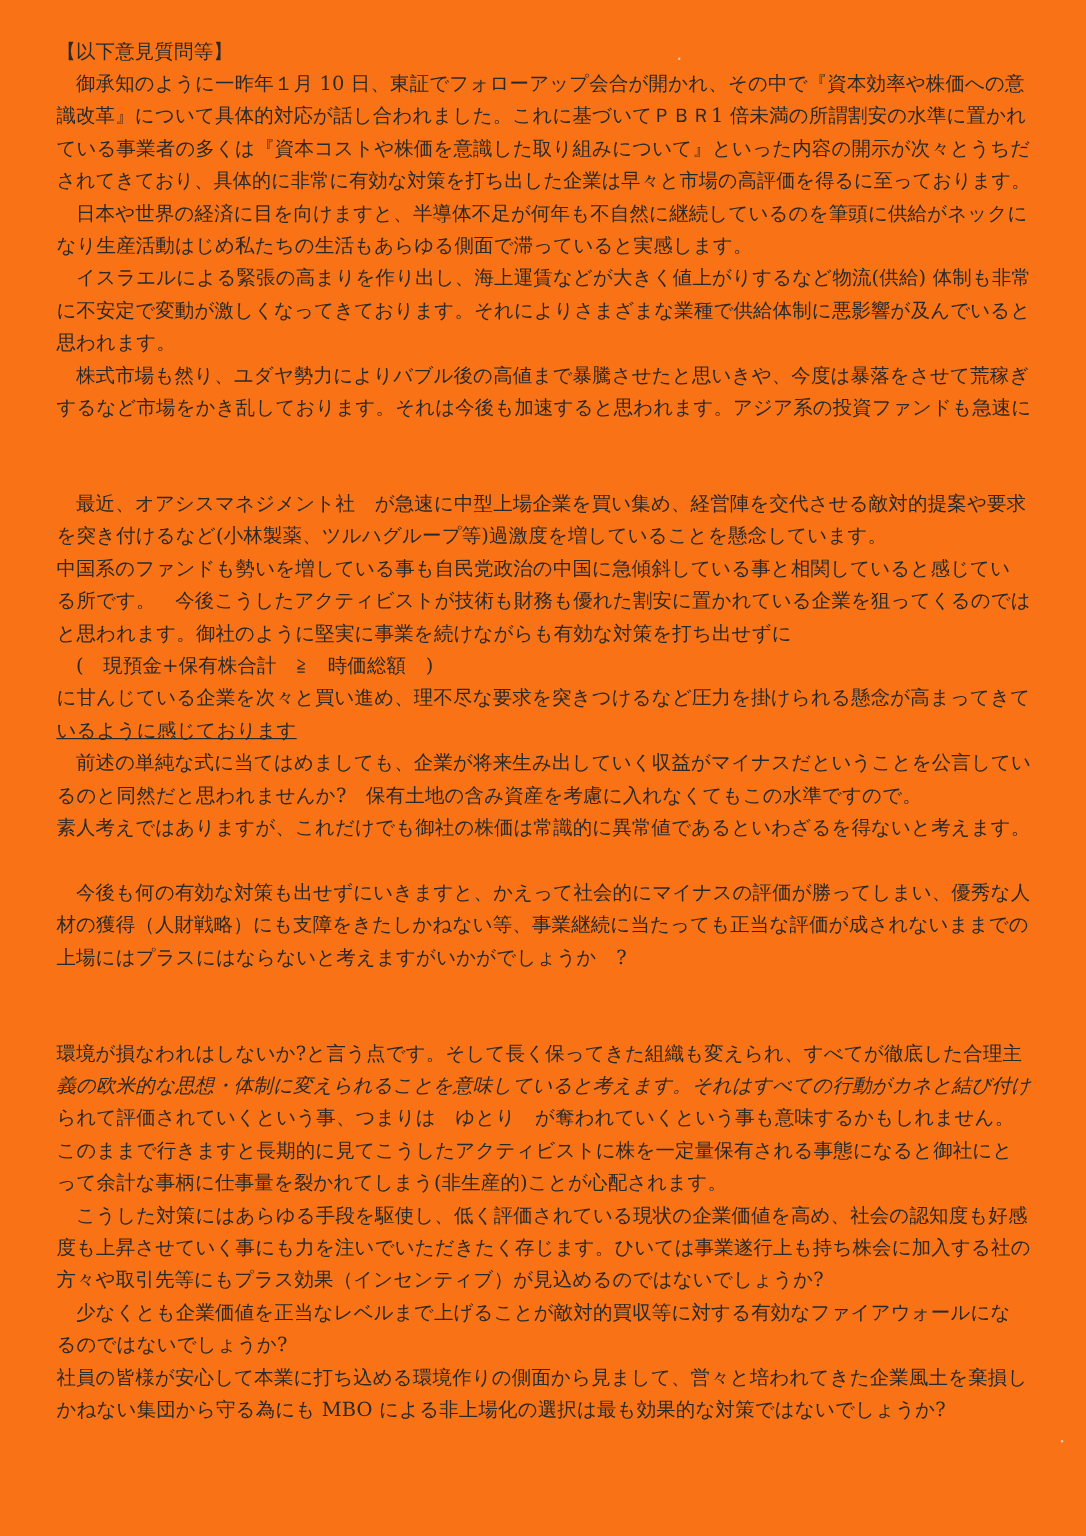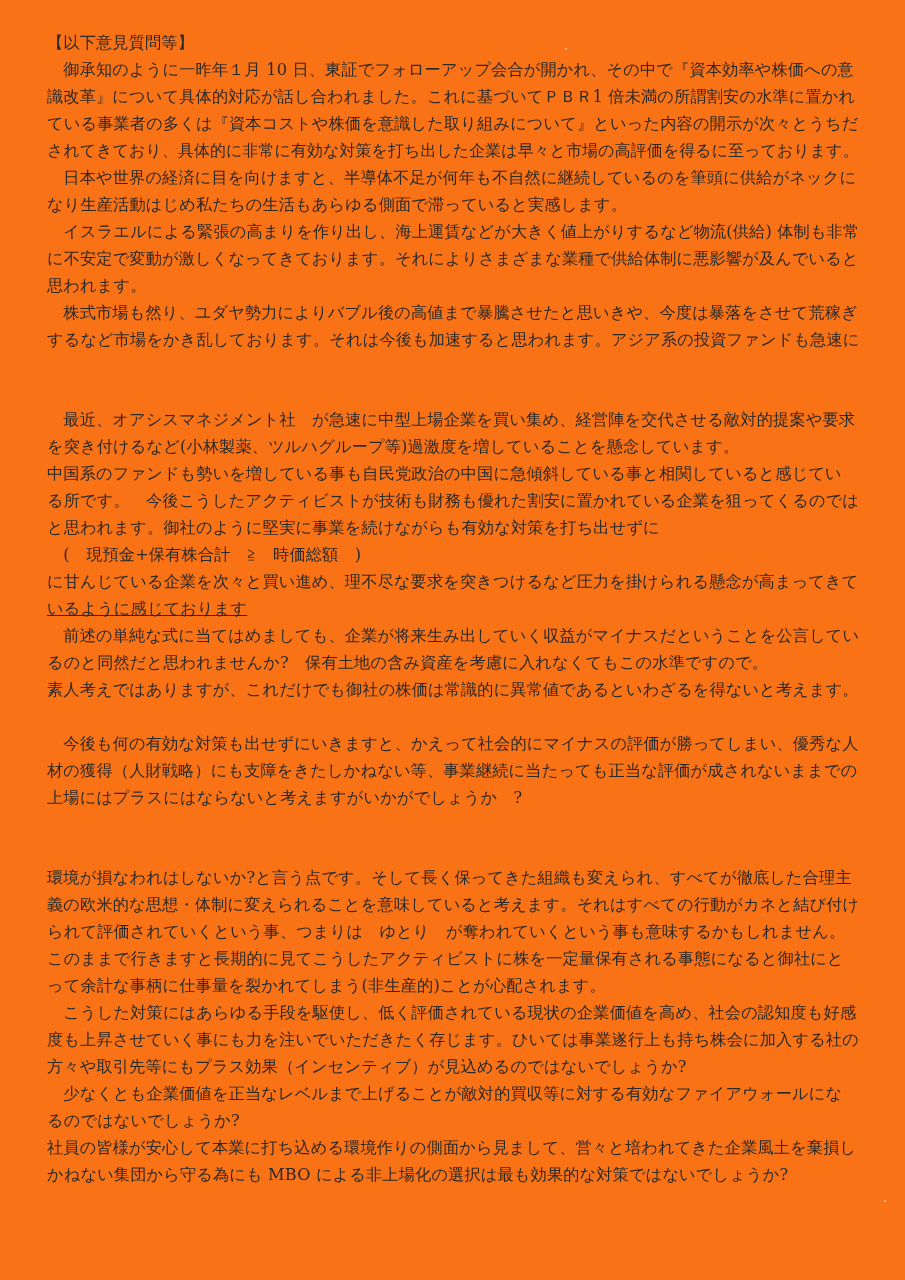--- a/index.html
+++ b/index.html
@@ -46,21 +46,21 @@
     <div class="line" style="top: 545px;">　(　現預金+保有株合計　≧　時価総額　)</div>
     <div class="line" style="top: 572px;">に甘んじている企業を次々と買い進め、理不尽な要求を突きつけるなど圧力を掛けられる懸念が高まってきて</div>
     <div class="line" style="top: 599px; text-decoration: underline;">いるように感じております</div>
     <div class="line" style="top: 626px;">　前述の単純な式に当てはめましても、企業が将来生み出していく収益がマイナスだということを公言してい</div>
     <div class="line" style="top: 653px;">るのと同然だと思われませんか?　保有土地の含み資産を考慮に入れなくてもこの水準ですので。</div>
     <div class="line" style="top: 680px; transform-origin: left top; transform: scaleX(0.99877);">素人考えではありますが、これだけでも御社の株価は常識的に異常値であるといわざるを得ないと考えます。</div>
     <div class="line" style="top: 734px;">　今後も何の有効な対策も出せずにいきますと、かえって社会的にマイナスの評価が勝ってしまい、優秀な人</div>
     <div class="line" style="top: 761px;">材の獲得（人財戦略）にも支障をきたしかねない等、事業継続に当たっても正当な評価が成されないままでの</div>
     <div class="line" style="top: 788px;">上場にはプラスにはならないと考えますがいかがでしょうか　?</div>
     <div class="line" style="top: 868px;">環境が損なわれはしないか?と言う点です。そして長く保ってきた組織も変えられ、すべてが徹底した合理主</div>
-    <div class="line" style="top: 895px;">義の欧米的な思想・体制に変えられることを意味していると考えます。それはすべての行動がカネと結び付け</div>
+    <div class="line" style="top: 895px; font-style: italic;">義の欧米的な思想・体制に変えられることを意味していると考えます。それはすべての行動がカネと結び付け</div>
     <div class="line" style="top: 922px;">られて評価されていくという事、つまりは　ゆとり　が奪われていくという事も意味するかもしれません。</div>
     <div class="line" style="top: 949px;">このままで行きますと長期的に見てこうしたアクティビストに株を一定量保有される事態になると御社にと</div>
     <div class="line" style="top: 976px;">って余計な事柄に仕事量を裂かれてしまう(非生産的)ことが心配されます。</div>
     <div class="line" style="top: 1003px;">　こうした対策にはあらゆる手段を駆使し、低く評価されている現状の企業価値を高め、社会の認知度も好感</div>
     <div class="line" style="top: 1030px;">度も上昇させていく事にも力を注いでいただきたく存じます。ひいては事業遂行上も持ち株会に加入する社の</div>
     <div class="line" style="top: 1057px;">方々や取引先等にもプラス効果（インセンティブ）が見込めるのではないでしょうか?</div>
     <div class="line" style="top: 1084px;">　少なくとも企業価値を正当なレベルまで上げることが敵対的買収等に対する有効なファイアウォールにな</div>
     <div class="line" style="top: 1111px;">るのではないでしょうか?</div>
     <div class="line" style="top: 1138px;">社員の皆様が安心して本業に打ち込める環境作りの側面から見まして、営々と培われてきた企業風土を棄損し</div>
     <div class="line" style="top: 1165px;">かねない集団から守る為にも MBO による非上場化の選択は最も効果的な対策ではないでしょうか?</div>

